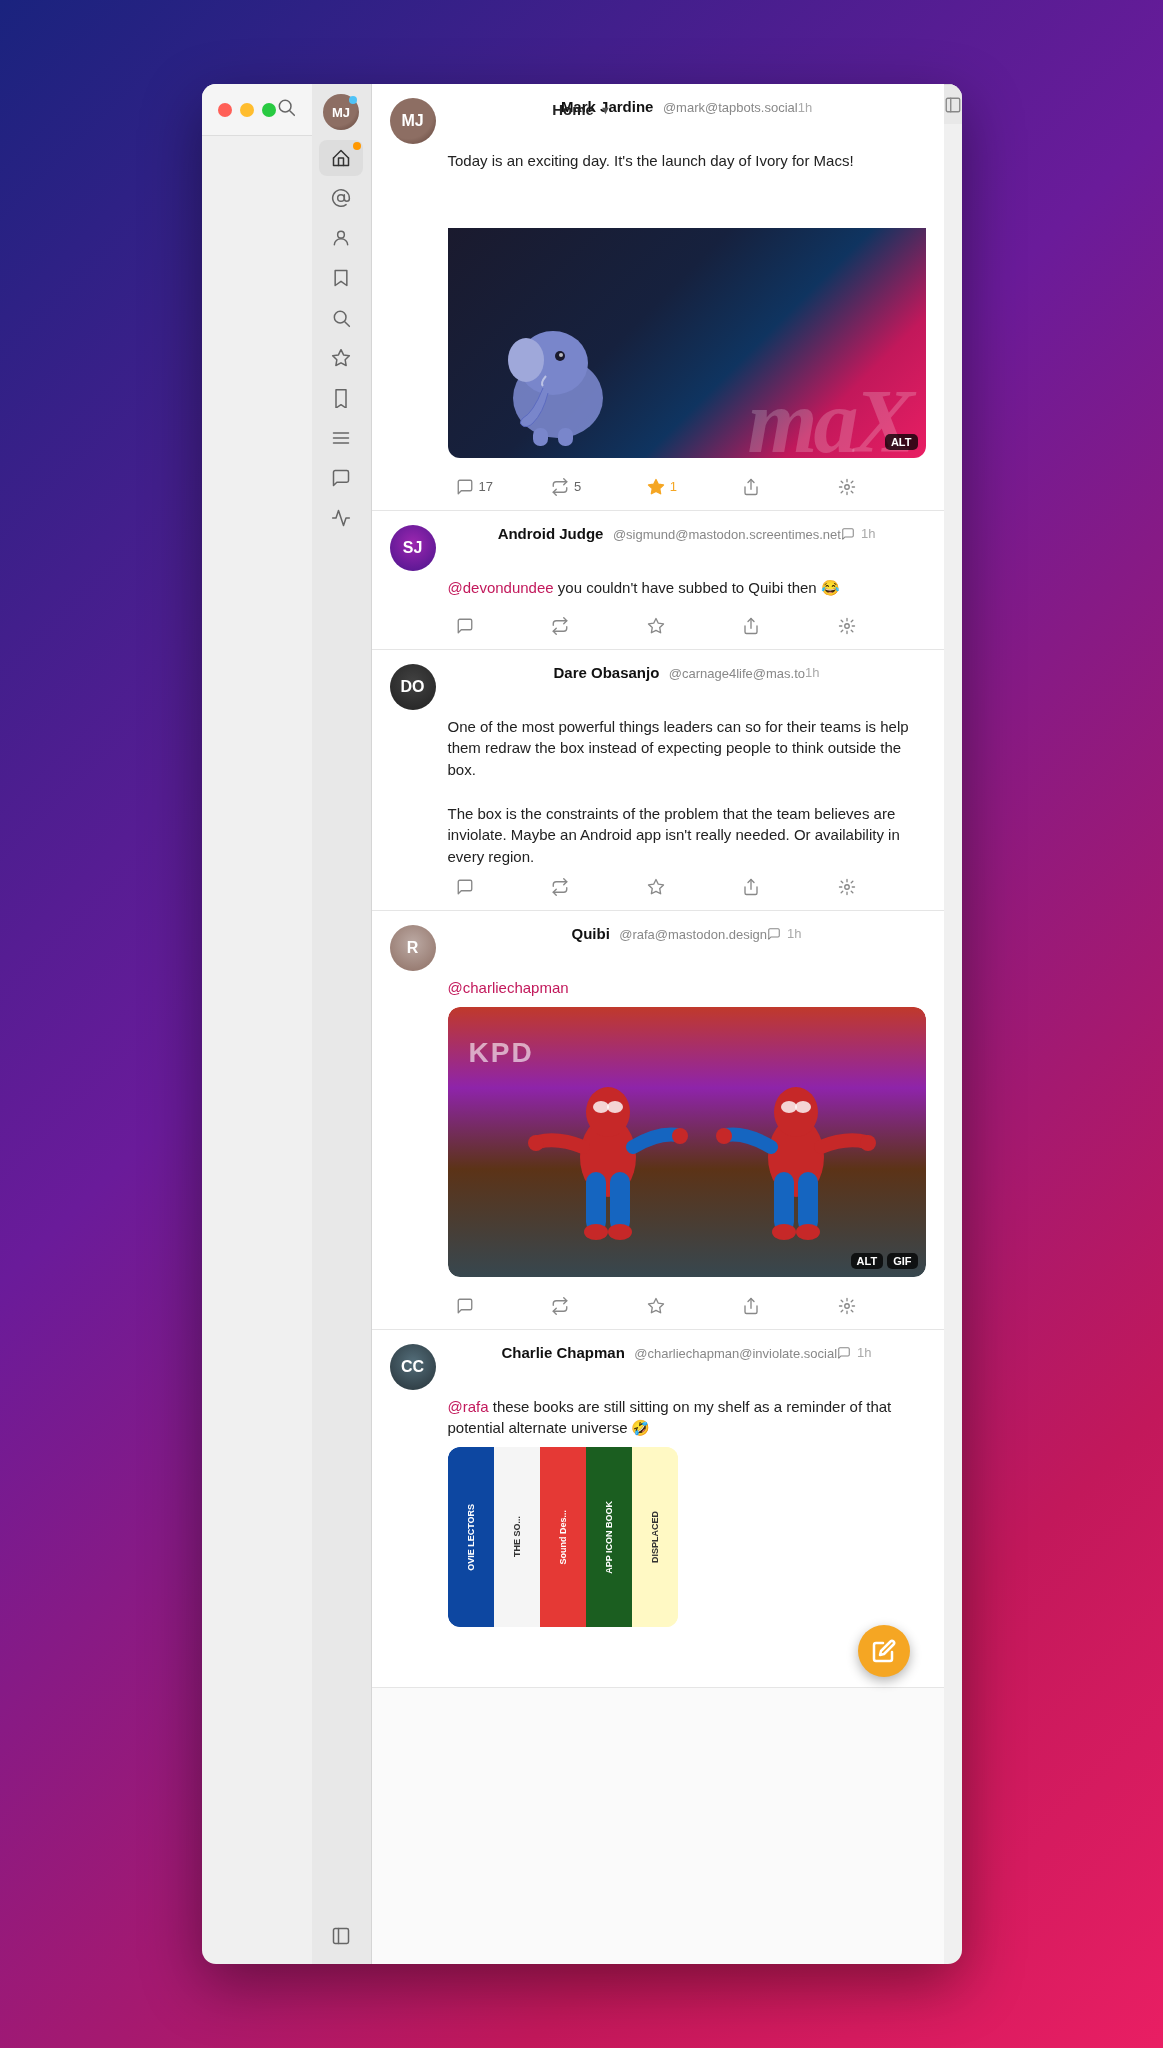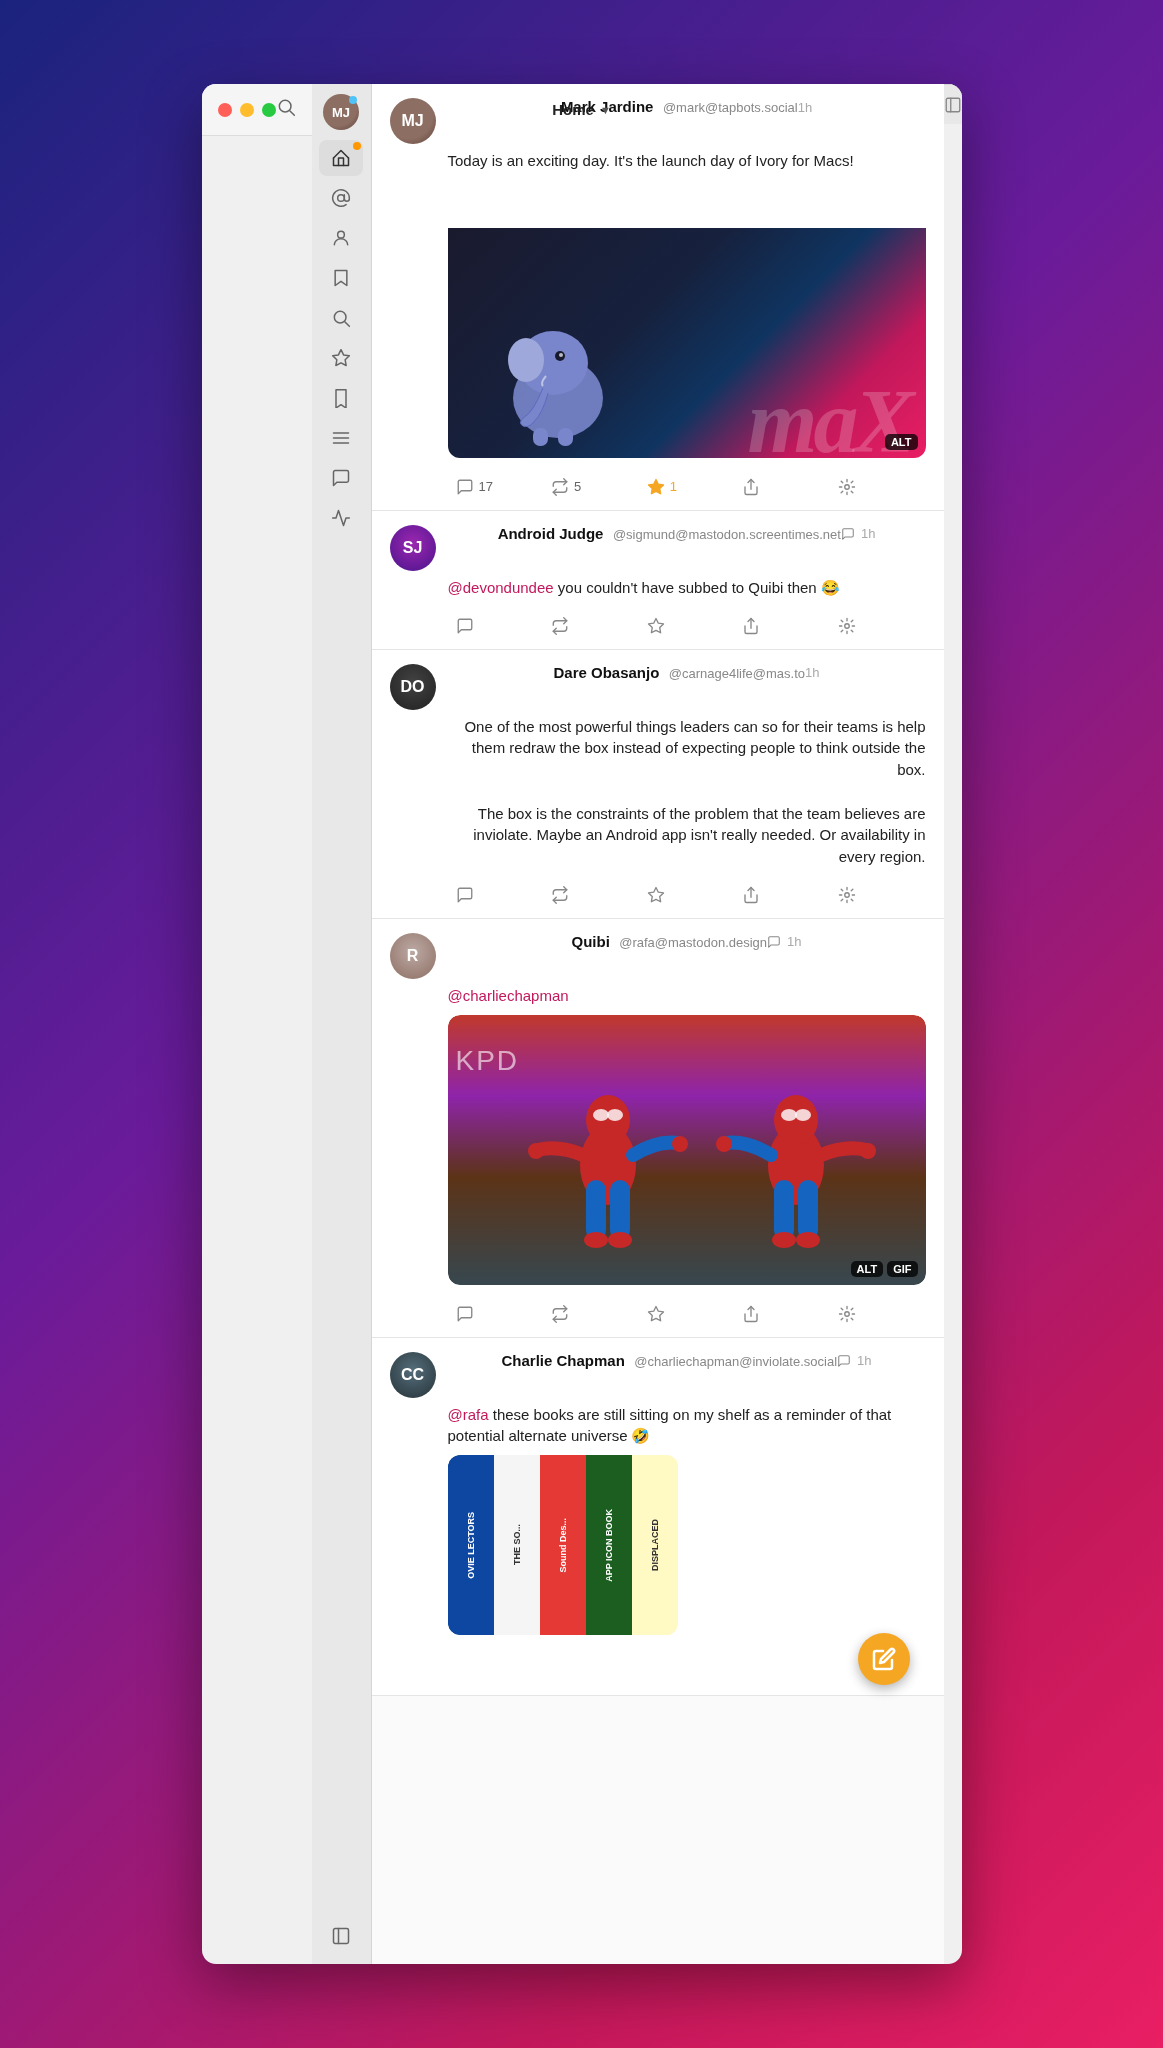--- a/index.html
+++ b/index.html
@@ -170,22 +170,20 @@
       color: #222;
       line-height: 1.45;
       margin-left: 58px;
       margin-bottom: 8px;
     }
     .post-body-full {
       font-size: 15px;
       color: #222;
       line-height: 1.45;
       margin-left: 58px;
-      margin-bottom: 8px;
-      text-align: right;
     }
     .mention {
       color: #c2185b;
       font-weight: 500;
     }
     .post-image {
       margin-left: 58px;
       border-radius: 12px;
       overflow: hidden;
       margin-bottom: 10px;
@@ -717,21 +715,21 @@
               <ellipse cx="112" cy="215" rx="12" ry="8" fill="#c62828"></ellipse>
               <ellipse cx="100" cy="95" rx="22" ry="25" fill="#c62828"></ellipse>
               <ellipse cx="93" cy="90" rx="8" ry="6" fill="white" opacity="0.8"></ellipse>
               <ellipse cx="107" cy="90" rx="8" ry="6" fill="white" opacity="0.8"></ellipse>
               <path d="M75 130 Q50 115 30 118" stroke="#1565c0" stroke-width="14" fill="none" stroke-linecap="round"></path>
               <path d="M125 130 Q150 120 170 125" stroke="#c62828" stroke-width="14" fill="none" stroke-linecap="round"></path>
               <circle cx="28" cy="119" r="8" fill="#c62828"></circle>
               <circle cx="172" cy="126" r="8" fill="#c62828"></circle>
             </svg>
 
-            <div style="position:absolute;left:8px;top:30px;font-size:28px;font-weight:400;color:rgba(255,255,255,0.6);letter-spacing:2px;">KPD</div>
+            <div style="position:absolute;left:21px;top:30px;font-size:28px;font-weight:700;color:rgba(255,255,255,0.6);letter-spacing:2px;">KPD</div>
             <div class="gif-badge">
               <span>ALT</span>
               <span>GIF</span>
             </div>
           </div>
         </div>
         <div class="post-actions">
           <div class="action-item">
             <svg class="icon-svg-sm" viewBox="0 0 24 24">
                 <path d="M21 15a2 2 0 01-2 2H7l-4 4V5a2 2 0 012-2h14a2 2 0 012 2z"></path>

